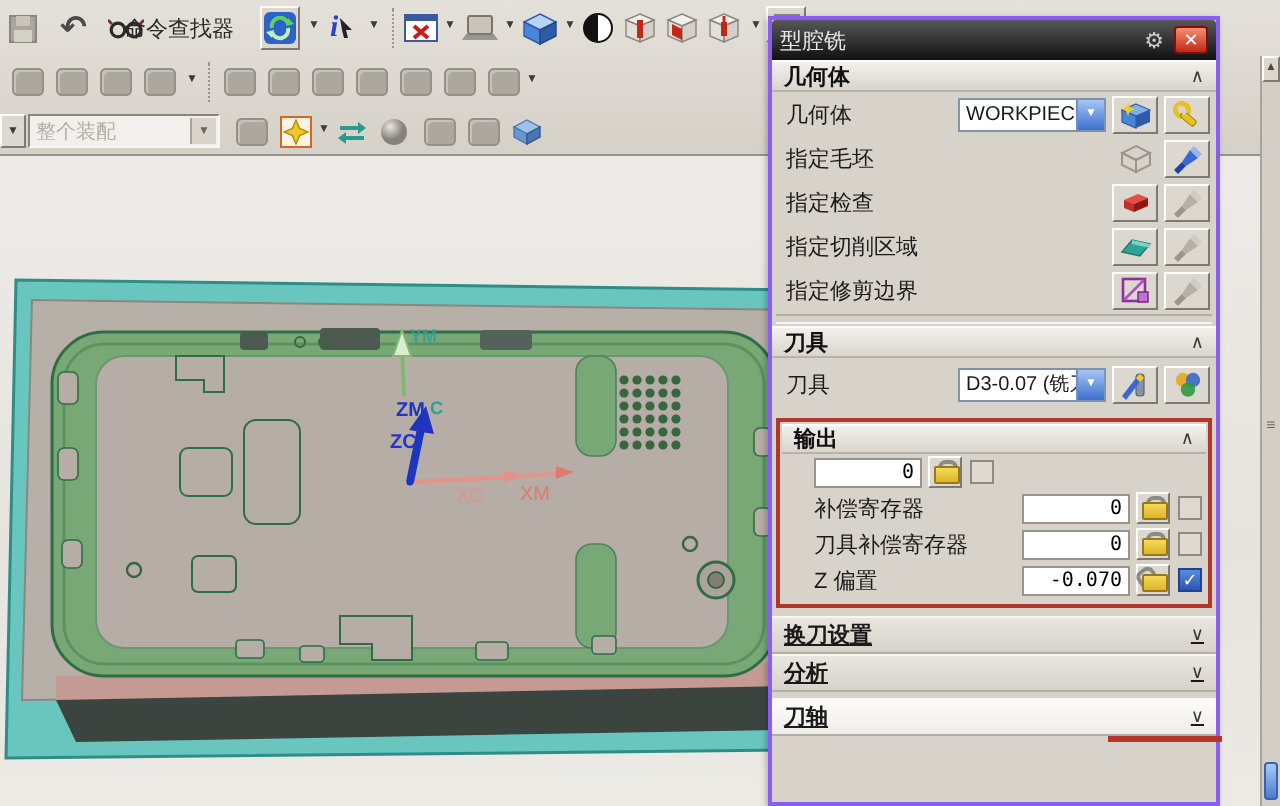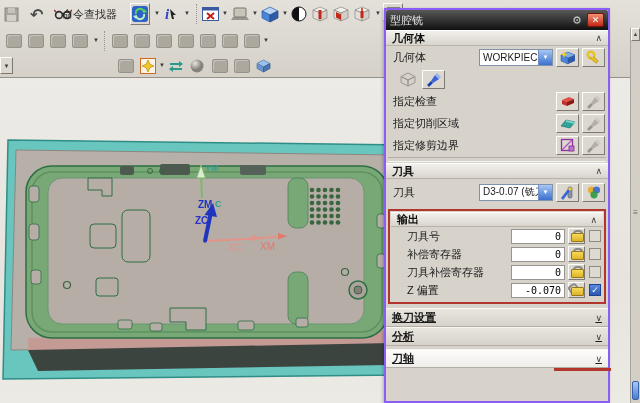--- a/index.html
+++ b/index.html
@@ -236,20 +236,24 @@
       <span class="tbi" style="left:244px">
           <span class="gi"></span>
         </span>
       <span class="dd" style="left:262px">▼</span>
     </div>
 
     <div class="tb-row tb-row3">
       <span class="tbi raised" style="left:0px;width:13px;height:17px">
           <span class="dd" style="position:static">▼</span>
         </span>
+      <span class="combo3">
+        <span>整个装配</span>
+        <span class="cdd">▼</span>
+      </span>
       <span class="tbi" style="left:118px">
           <span class="gi"></span>
         </span>
       <span class="tbi" style="left:140px">
         <svg width="16" height="16">
             <rect x="0.5" y="0.5" width="15" height="15" fill="#f8f3e2" stroke="#d06820"></rect>
             <polygon points="8,2 9.8,6.2 14,8 9.8,9.8 8,14 6.2,9.8 2,8 6.2,6.2" fill="#f0c828" stroke="#b88a10" stroke-width="0.7"></polygon>
           </svg>
       </span>
       <span class="dd" style="left:158px">▼</span>
@@ -418,20 +422,21 @@
       </span>
       <span class="btn22">
         <svg width="15" height="15">
             <circle cx="5" cy="5" r="3.2" fill="none" stroke="#e8c020" stroke-width="2.6"></circle>
             <rect x="6" y="5.4" width="8.5" height="3.4" rx="1.2" transform="rotate(40 6 5.4)" fill="#e8c020" stroke="#a8820a" stroke-width="0.5"></rect>
             <path d="M3.2,3.2 l3.6,3.6" stroke="#d7d3cb" stroke-width="2.2"></path>
           </svg>
       </span>
     </div>
     <div class="g-row">
+      <span class="lbl">指定毛坯</span>
       <span class="flat22">
         <svg width="16" height="15">
             <polygon points="8,1 15,4.5 8,8 1,4.5" fill="none" stroke="#9a968e" stroke-width="1"></polygon>
             <polygon points="1,4.5 8,8 8,14 1,10.5" fill="none" stroke="#9a968e" stroke-width="1"></polygon>
             <polygon points="15,4.5 8,8 8,14 15,10.5" fill="none" stroke="#9a968e" stroke-width="1"></polygon>
           </svg>
       </span>
       <span class="btn22">
         <svg width="15" height="15">
             <polygon points="1,13 5,9 7,11 3,15" fill="#1d3fb0"></polygon>
@@ -518,21 +523,20 @@
           </svg>
       </span>
     </div>
 
     <div class="output-box">
       <div class="sec-h" style="height:15px">
         <span>输出</span>
         <span class="chev">∧</span>
       </div>
       <div class="o-row">
-        <span class="lbl">刀具号</span>
         <input class="o-field" readonly="" value="0" style="">
         <span class="lockbtn">
             <span class="lock"></span>
           </span>
         <span class="cb"></span>
       </div>
       <div class="o-row">
         <span class="lbl">补偿寄存器</span>
         <input class="o-field" readonly="" value="0" style="">
         <span class="lockbtn">

